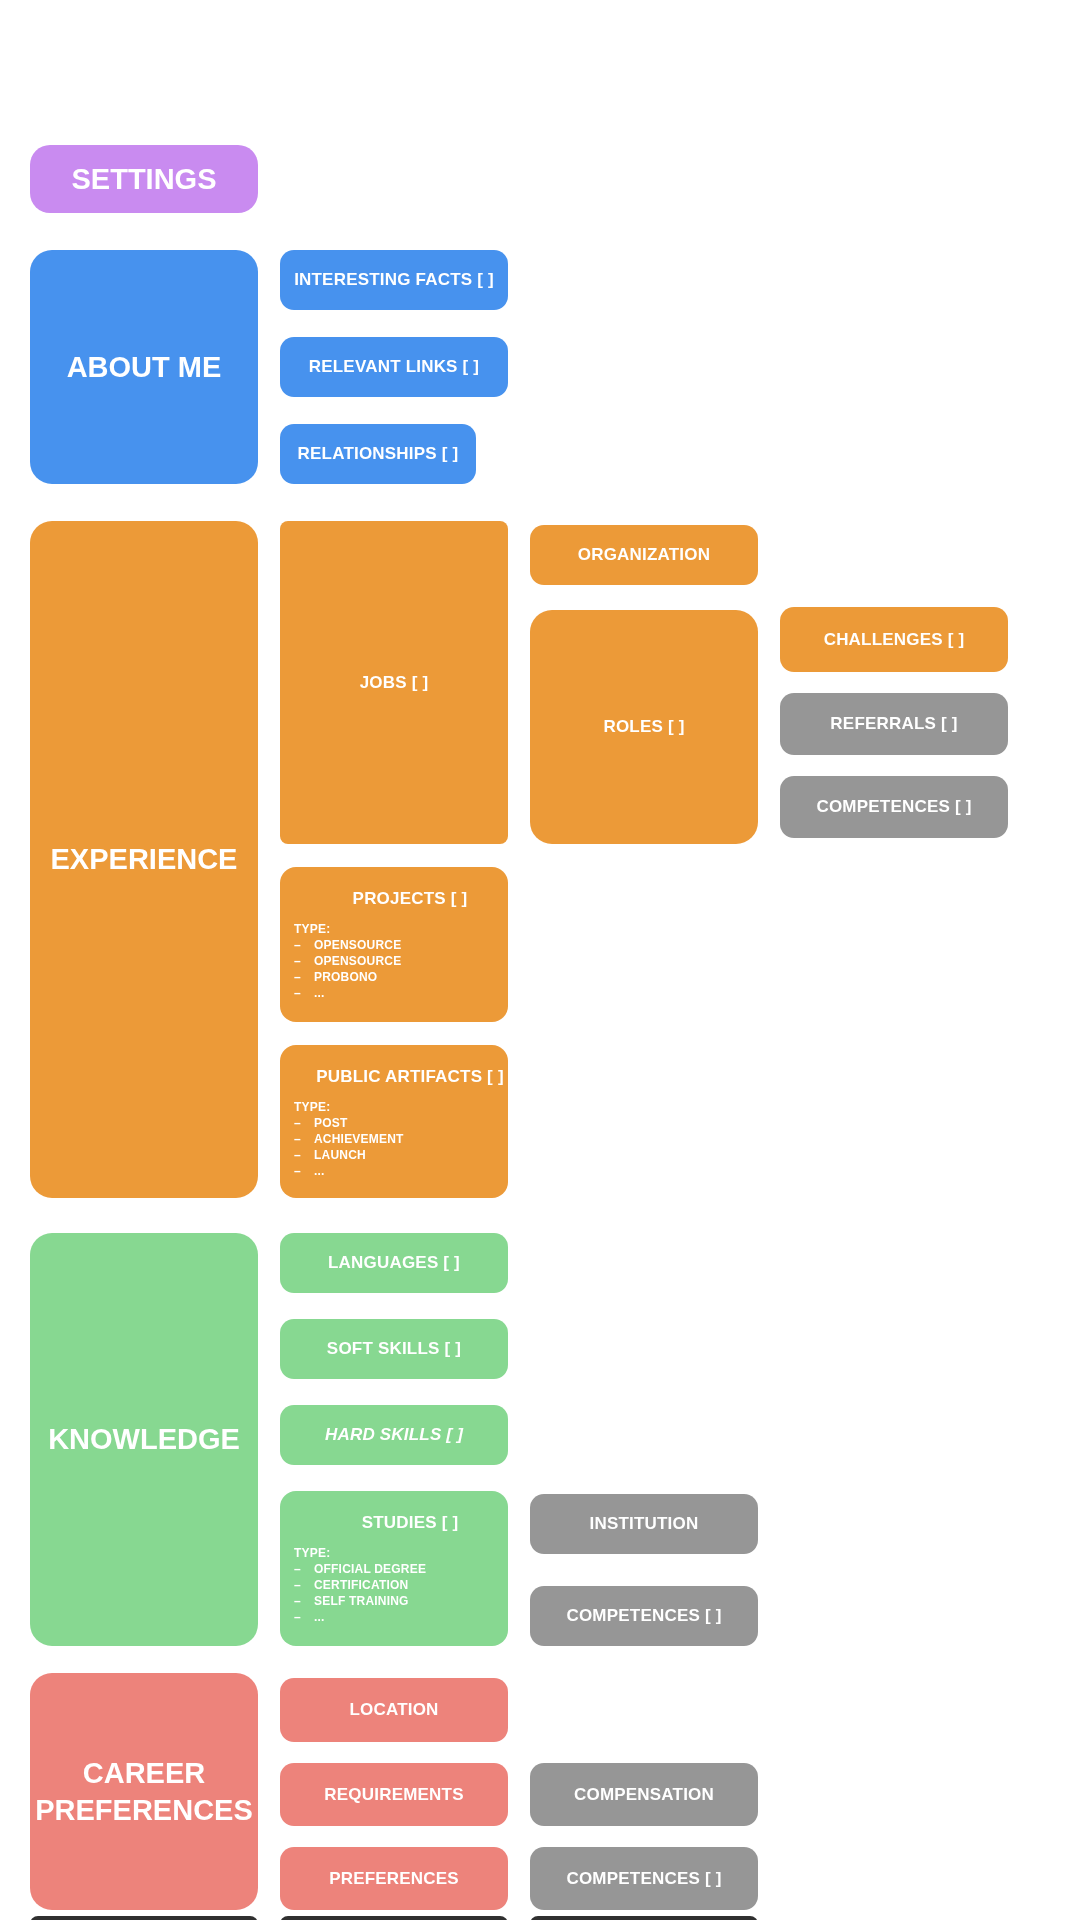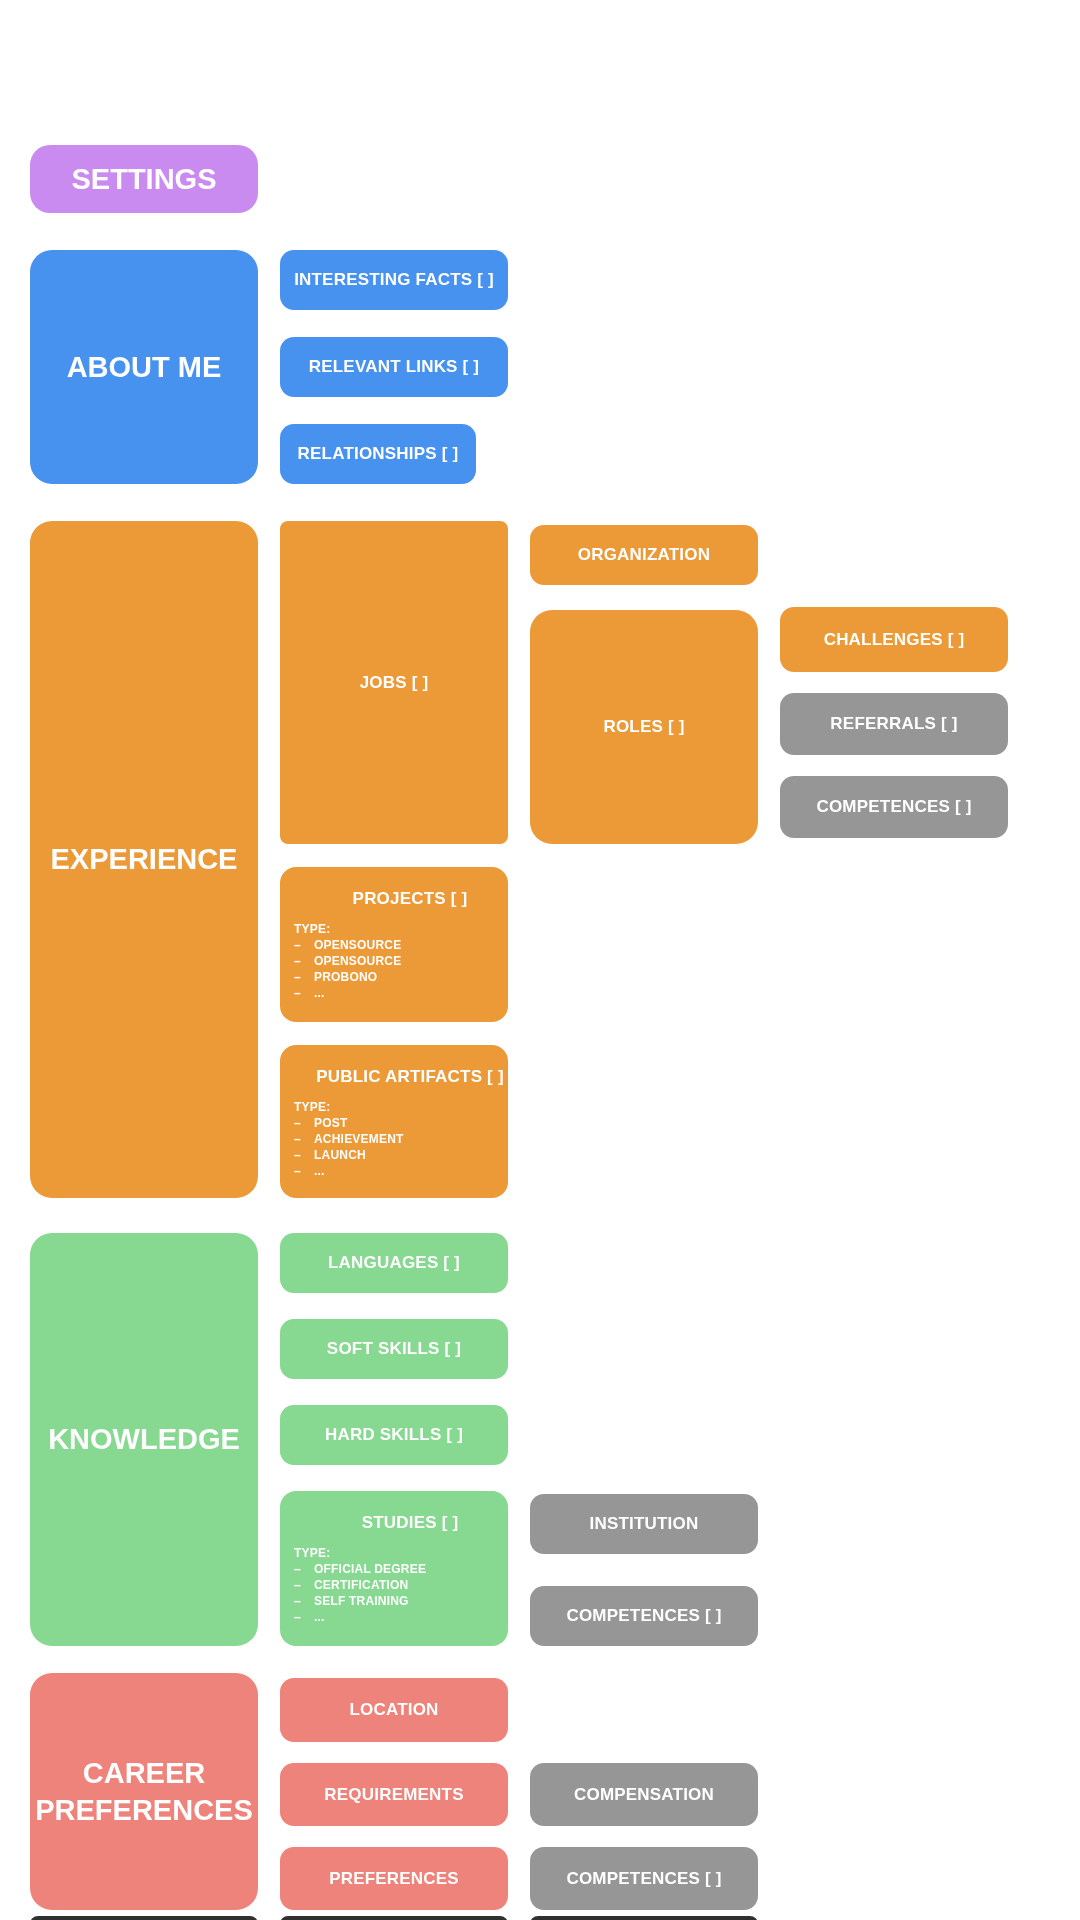--- a/index.html
+++ b/index.html
@@ -96,21 +96,21 @@
 
   <div class="block parent green" style="left:30px;top:1233px;width:228px;height:413px;">
     <span>KNOWLEDGE</span>
   </div>
   <div class="block child green" style="left:280px;top:1233px;width:228px;height:60px;">
     <span>LANGUAGES [ ]</span>
   </div>
   <div class="block child green" style="left:280px;top:1319px;width:228px;height:60px;">
     <span>SOFT SKILLS [ ]</span>
   </div>
-  <div class="block child green" style="left:280px;top:1405px;width:228px;height:60px;">
+  <div class="block child green" style="left:280px;top:1405px;width:228px;height:60px;font-style:italic;">
     <span>HARD SKILLS [ ]</span>
   </div>
 
   <div class="block listblock green" style="left:280px;top:1491px;width:228px;height:155px;">
     <div class="block-title">STUDIES [ ]</div>
     <div class="typelist">
       <div class="trow"><span>TYPE:</span></div>
       <div class="trow"><span class="bullet">–</span><span>OFFICIAL DEGREE</span></div>
       <div class="trow"><span class="bullet">–</span><span>CERTIFICATION</span></div>
       <div class="trow"><span class="bullet">–</span><span>SELF TRAINING</span></div>

